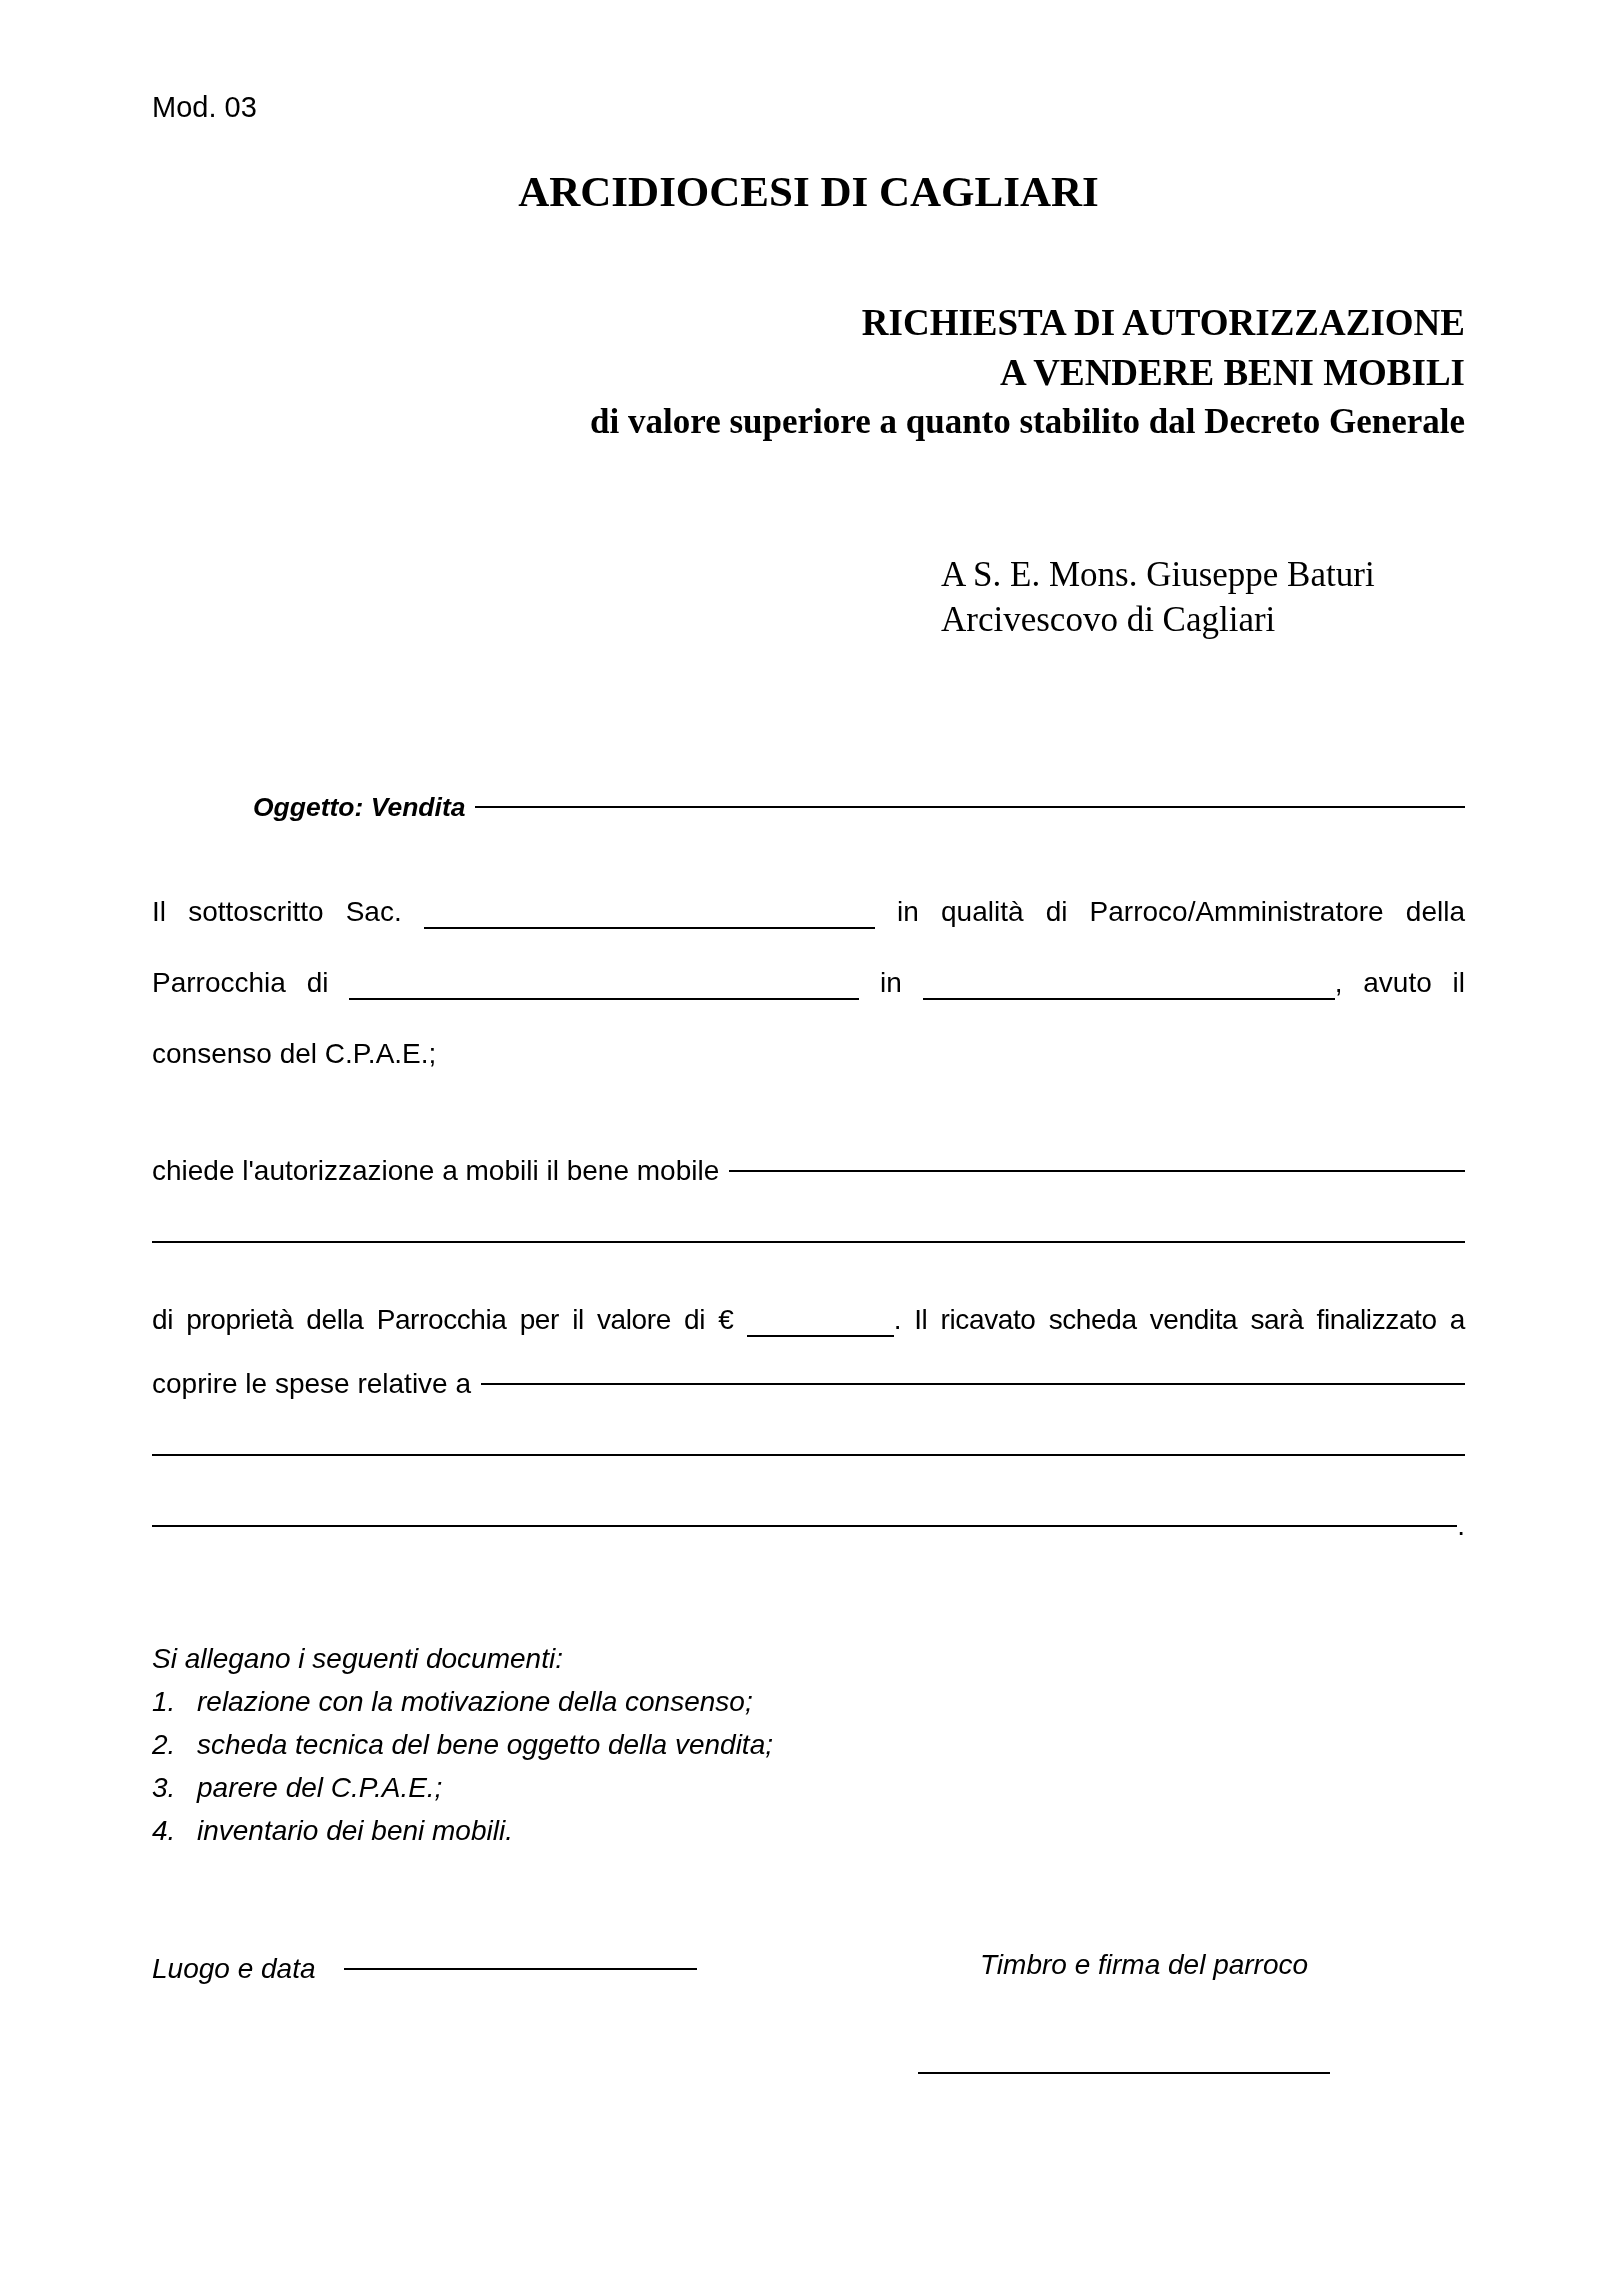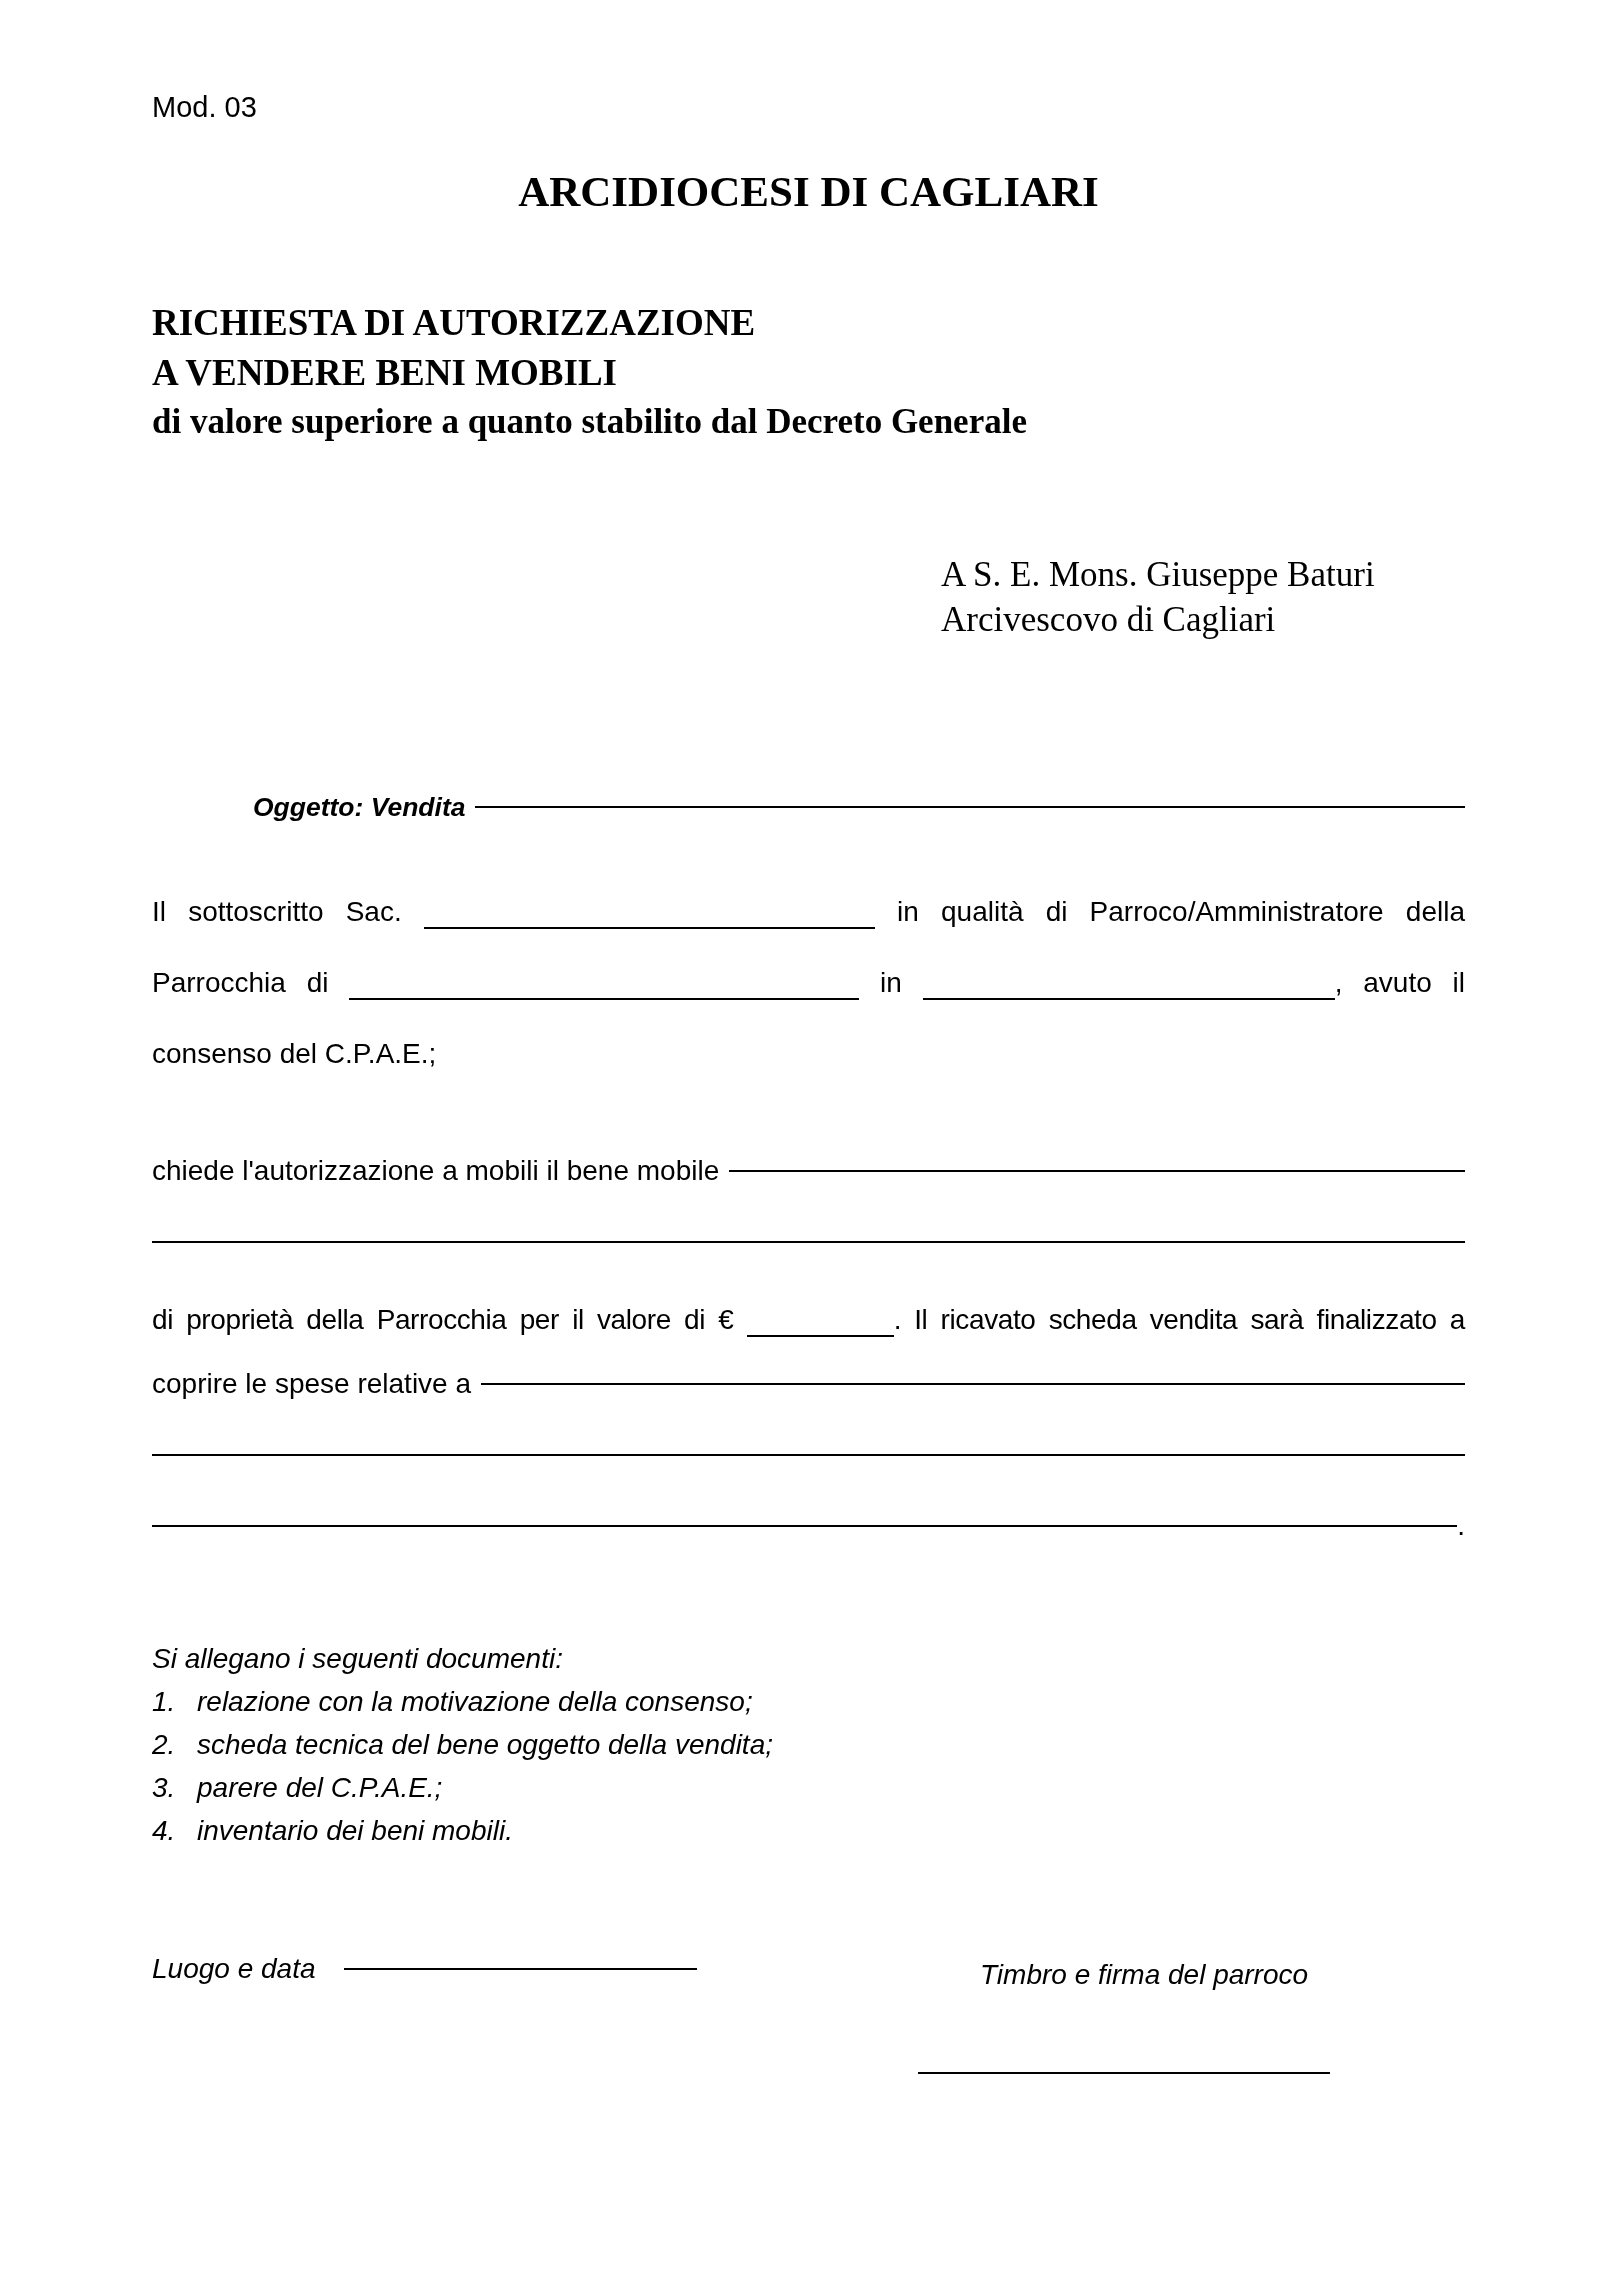--- a/index.html
+++ b/index.html
@@ -12,21 +12,21 @@
   }
   .page { width:1621px; height:2293px; padding:90px 156px 0 152px; position:relative; background:#fff; }
 
   .mod { font-size:29px; line-height:35px; }
 
   .title {
     font-family:"Liberation Serif", serif;
     font-weight:bold; font-size:43px; line-height:52px;
     text-align:center; margin-top:41px;
   }
-  .subtitle { text-align:left; margin-top:80px; font-family:"Liberation Serif", serif; font-weight:bold; }
+  .subtitle { text-align:right; margin-top:80px; font-family:"Liberation Serif", serif; font-weight:bold; }
   .subtitle .s1, .subtitle .s2 { font-size:37px; line-height:50px; }
   .subtitle .s3 { font-size:35px; line-height:48px; }
 
   .addressee { margin-top:106px; padding-left:789px; font-family:"Liberation Serif", serif; font-size:35px; line-height:45px; }
 
   
   .fill-row { display:flex; align-items:center; height:71px; padding-bottom:13.7px; position:relative; }
   .fill-row .txt { line-height:32px; white-space:nowrap; }
   .blank { border-bottom:2.9px solid #000; }
   .fill-row .blank { flex:0 0 auto; height:0; }
@@ -46,21 +46,21 @@
   .para2 { margin-top:53px; }
 
   .attachments { margin-top:69px; font-style:italic; font-size:28px; }
   .attachments .intro { line-height:43px; }
   .attachments ol { list-style:none; }
   .attachments li { line-height:43px; }
   .attachments .num { display:inline-block; min-width:45px; }
 
   .footer-row { margin-top:98px; height:44px; padding-bottom:5.9px; font-style:italic;gap:19px; }
   .footer-row .txt { font-style:italic; }
-  .stamp { position:absolute; left:828px; bottom:3px; line-height:32px; white-space:nowrap; }
+  .stamp { position:absolute; left:828px; bottom:13px; line-height:32px; white-space:nowrap; }
   .pd-blank { width:353px; margin-left:9.8px; }
 
   .sig-row { margin-top:78px; }
   .sig-row .blank { display:block; height:0; width:412px; margin-left:766px; }
 </style>
 </head>
 <body>
 
 <div class="page">
 

